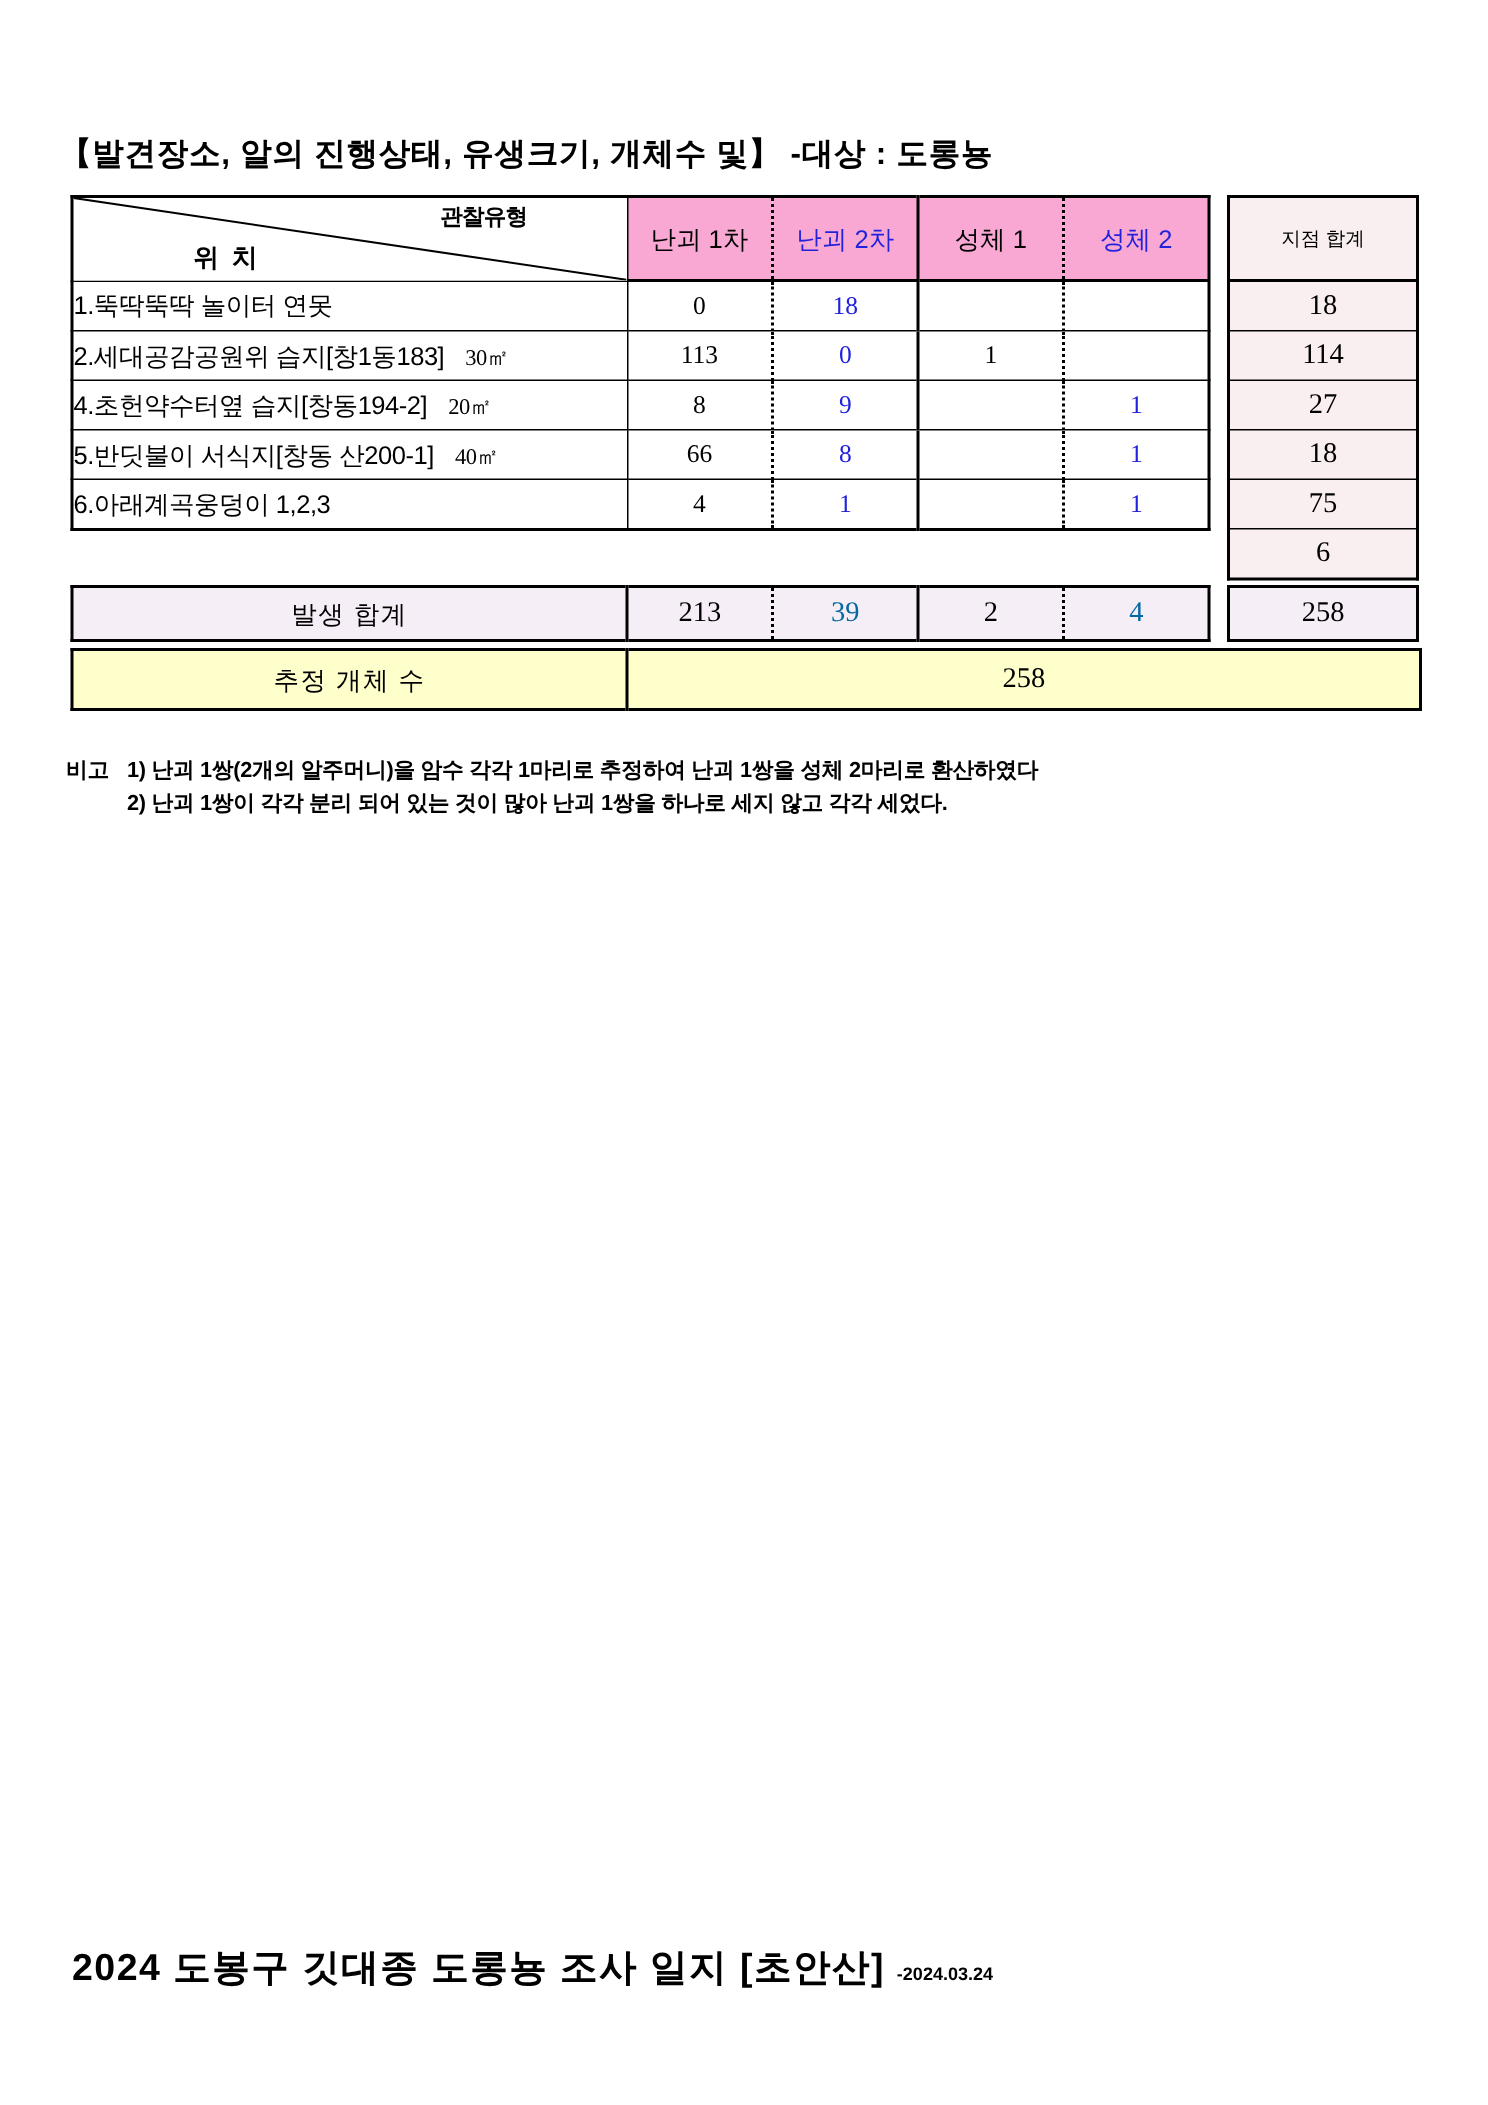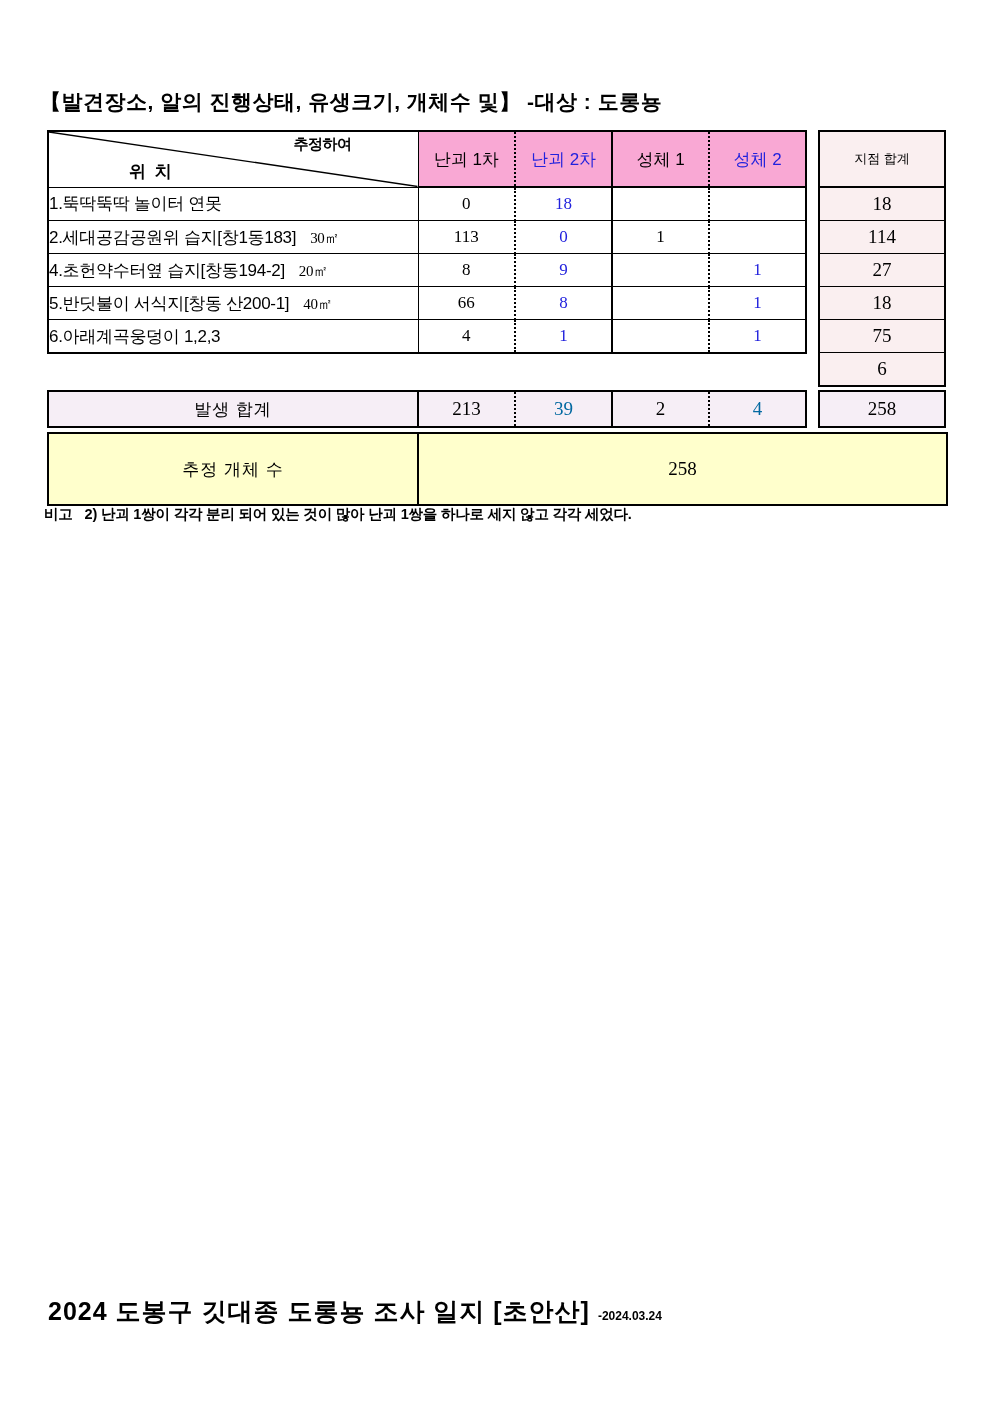--- a/index.html
+++ b/index.html
@@ -193,21 +193,21 @@
     left: 47px;
     top: 432px;
     width: 899px;
     border-collapse: collapse;
     border: 2px solid #000;
     table-layout: fixed;
   }
   .est-row td {
     border: 1px solid #000;
     height: 38px;
-    padding: 16px;
+    padding: 0;
     background: #ffffcc;
     text-align: center;
     font-family: "Liberation Serif", "DejaVu Serif", serif;
     font-size: 19px;
   }
   .est-row td.label {
     font-family: "Liberation Sans", "DejaVu Sans", sans-serif;
     font-size: 17px;
     border-right: 2px solid #000;
     letter-spacing: 1px;
@@ -264,21 +264,21 @@
     <col style="width:97px">
     <col style="width:97px">
     <col style="width:97px">
   </colgroup>
   <tbody>
     <tr>
       <td class="corner">
         <svg class="diag" viewBox="0 0 370 54" preserveAspectRatio="none">
           <line x1="0" y1="0" x2="370" y2="54" stroke="#000" stroke-width="1.4" vector-effect="non-scaling-stroke"></line>
         </svg>
-        <span class="lbl-type">추정하여</span>
+        <span class="lbl-type">관찰유형</span>
         <span class="lbl-loc">위 치</span>
       </td>
       <td class="hdr">난괴 1차</td>
       <td class="hdr blue dot-left">난괴 2차</td>
       <td class="hdr solid-left">성체 1</td>
       <td class="hdr blue dot-left">성체 2</td>
     </tr>
 
     <tr>
       <td class="loc-cell"><span>1.뚝딱뚝딱 놀이터 연못</span><span class="area"></span></td>
@@ -383,16 +383,16 @@
   </colgroup>
   <tbody>
     <tr>
       <td class="label">추정 개체 수</td>
       <td>258</td>
     </tr>
   </tbody>
 </table>
 
 <div class="notes">
-  <span class="note-label">비고</span><span class="note-list"><span class="note-line">2) 난괴 1쌍이 각각 분리 되어 있는 것이 많아 난괴 1쌍을 하나로 세지 않고 각각 세었다.</span></span>
+  <span class="note-label">비고</span><span class="note-list"><span class="note-line">1) 난괴 1쌍(2개의 알주머니)을 암수 각각 1마리로 추정하여 난괴 1쌍을 성체 2마리로 환산하였다</span><span class="note-line">2) 난괴 1쌍이 각각 분리 되어 있는 것이 많아 난괴 1쌍을 하나로 세지 않고 각각 세었다.</span></span>
 </div>
 
 <div class="bottom-title"><span>2024 도봉구 깃대종 도롱뇽 조사 일지 [초안산]</span> <span class="date">-2024.03.24</span></div>
 
 </body></html>

